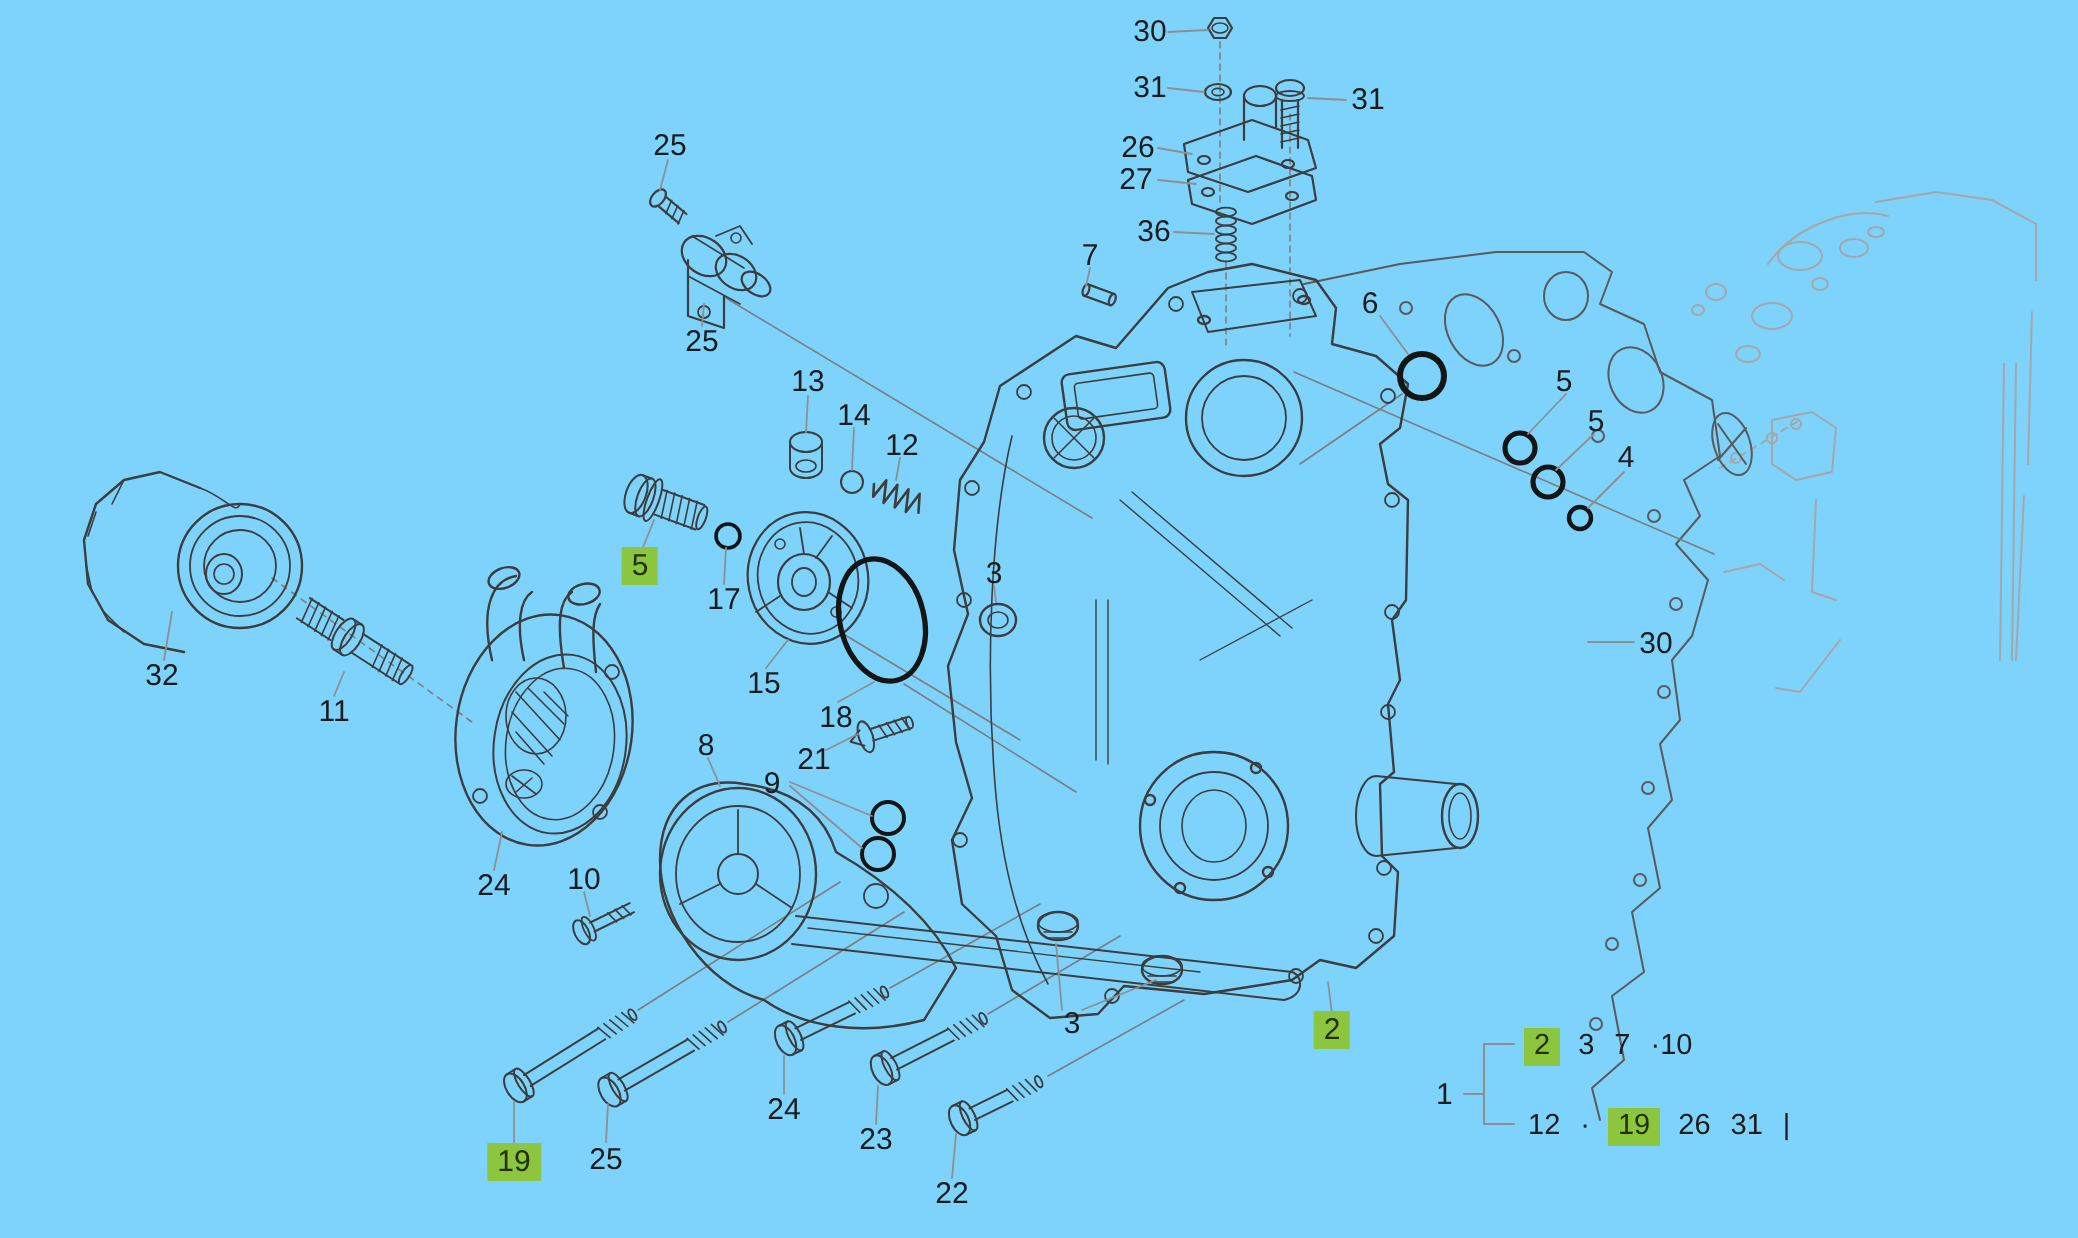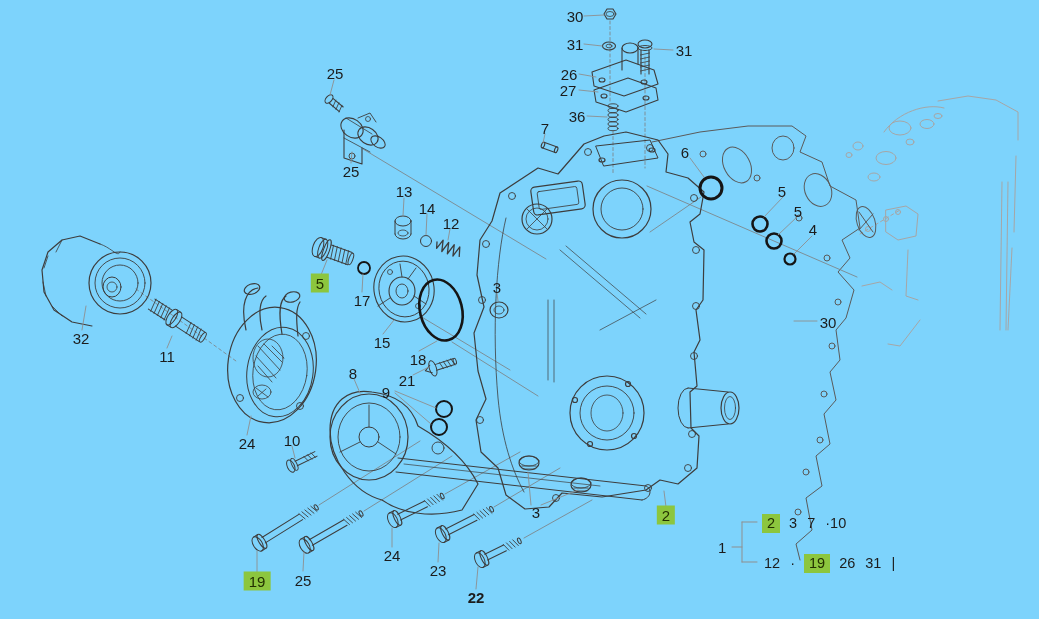--- a/index.html
+++ b/index.html
@@ -443,21 +443,21 @@
       <span class="callout" style="left: 353px; top: 373px;">8</span>
       <span class="callout" style="left: 386px; top: 392px;">9</span>
       <span class="callout" style="left: 292px; top: 440px;">10</span>
       <span class="callout" style="left: 497px; top: 287px;">3</span>
       <span class="callout" style="left: 536px; top: 512px;">3</span>
       <span class="callout hl" style="left: 666px; top: 515px;">2</span>
       <span class="callout hl" style="left: 257px; top: 581px;">19</span>
       <span class="callout" style="left: 303px; top: 580px;">25</span>
       <span class="callout" style="left: 392px; top: 555px;">24</span>
       <span class="callout" style="left: 438px; top: 570px;">23</span>
-      <span class="callout" style="left: 476px; top: 597px; font-weight: bold;">22</span>
+      <span class="callout" style="left: 476px; top: 597px;">22</span>
     </div>
 
 <div>
   <span class="legend-group" style="left:718px;top:539px;">1</span>
   <div class="legend-row" style="left:762px;top:514px;">
         <span class="legend-item hl">2</span>
         <span class="legend-item">3</span>
         <span class="legend-item">7</span>
         <span class="legend-item">·10</span>
       </div>

